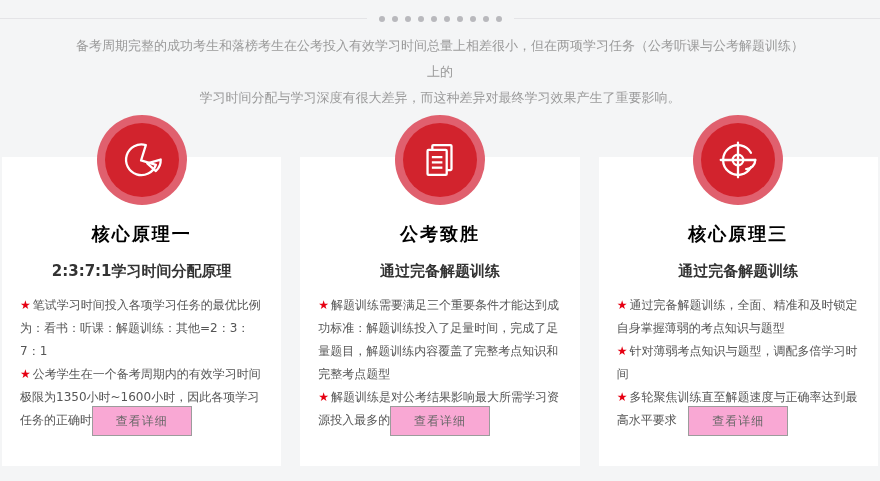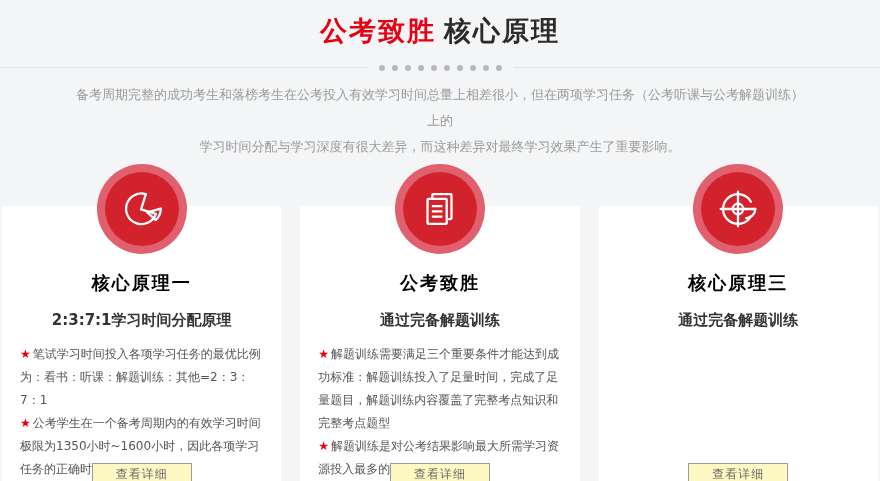--- a/index.html
+++ b/index.html
@@ -95,38 +95,35 @@
     color: #555555;
     text-align: left;
   }
   .star { color: #e60012; margin-right: 2px; }
 
   .detail-btn {
     position: absolute;
     bottom: 30px;
     left: 50%;
     transform: translateX(-50%);
-    width: 100px; height: 22px;
-    background: #fef9c3;
+    width: 100px; height: 30px;
+    background: #f9a8d4;
     border: 1px solid #9c9c9c;
     color: #666666;
     font-size: 12px;
     font-family: "DejaVu Sans", sans-serif;
     cursor: pointer;
     letter-spacing: 1px;
   }
 </style>
 </head>
 <body>
 
 <div class="page">
 
-  <h1 class="section-title">
-    <span class="t-red">公考致胜</span><span class="t-dark">核心原理</span>
-  </h1>
 
   <div class="divider">
     <span class="line"></span>
     <span class="dots">
       <span class="dot"></span>
         <span class="dot"></span>
         <span class="dot"></span>
         <span class="dot"></span>
         <span class="dot"></span>
         <span class="dot"></span>
@@ -191,17 +188,22 @@
             <path d="M37.5 16.5 A15.5 15.5 0 1 0 37.5 31.5"></path>
             <line x1="24" y1="6" x2="24" y2="42"></line>
             <line x1="6" y1="24" x2="42" y2="24"></line>
             <circle cx="24" cy="24" r="5.5"></circle>
             <path d="M42 24 A9.5 9.5 0 0 1 32.5 33.5"></path>
           </svg>
         </div>
       </div>
       <h2 class="card-title">核心原理三</h2>
       <h3 class="card-subtitle">通过完备解题训练</h3>
+      <ul class="bullets">
+        <li><span class="star">★</span><span>通过完备解题训练，全面、精准和及时锁定自身掌握薄弱的考点知识与题型</span></li>
+        <li><span class="star">★</span><span>针对薄弱考点知识与题型，调配多倍学习时间</span></li>
+        <li><span class="star">★</span><span>多轮聚焦训练直至解题速度与正确率达到最高水平要求</span></li>
+      </ul>
       <button class="detail-btn">查看详细</button>
     </section>
 
   </div>
 </div>
 
 </body></html>

